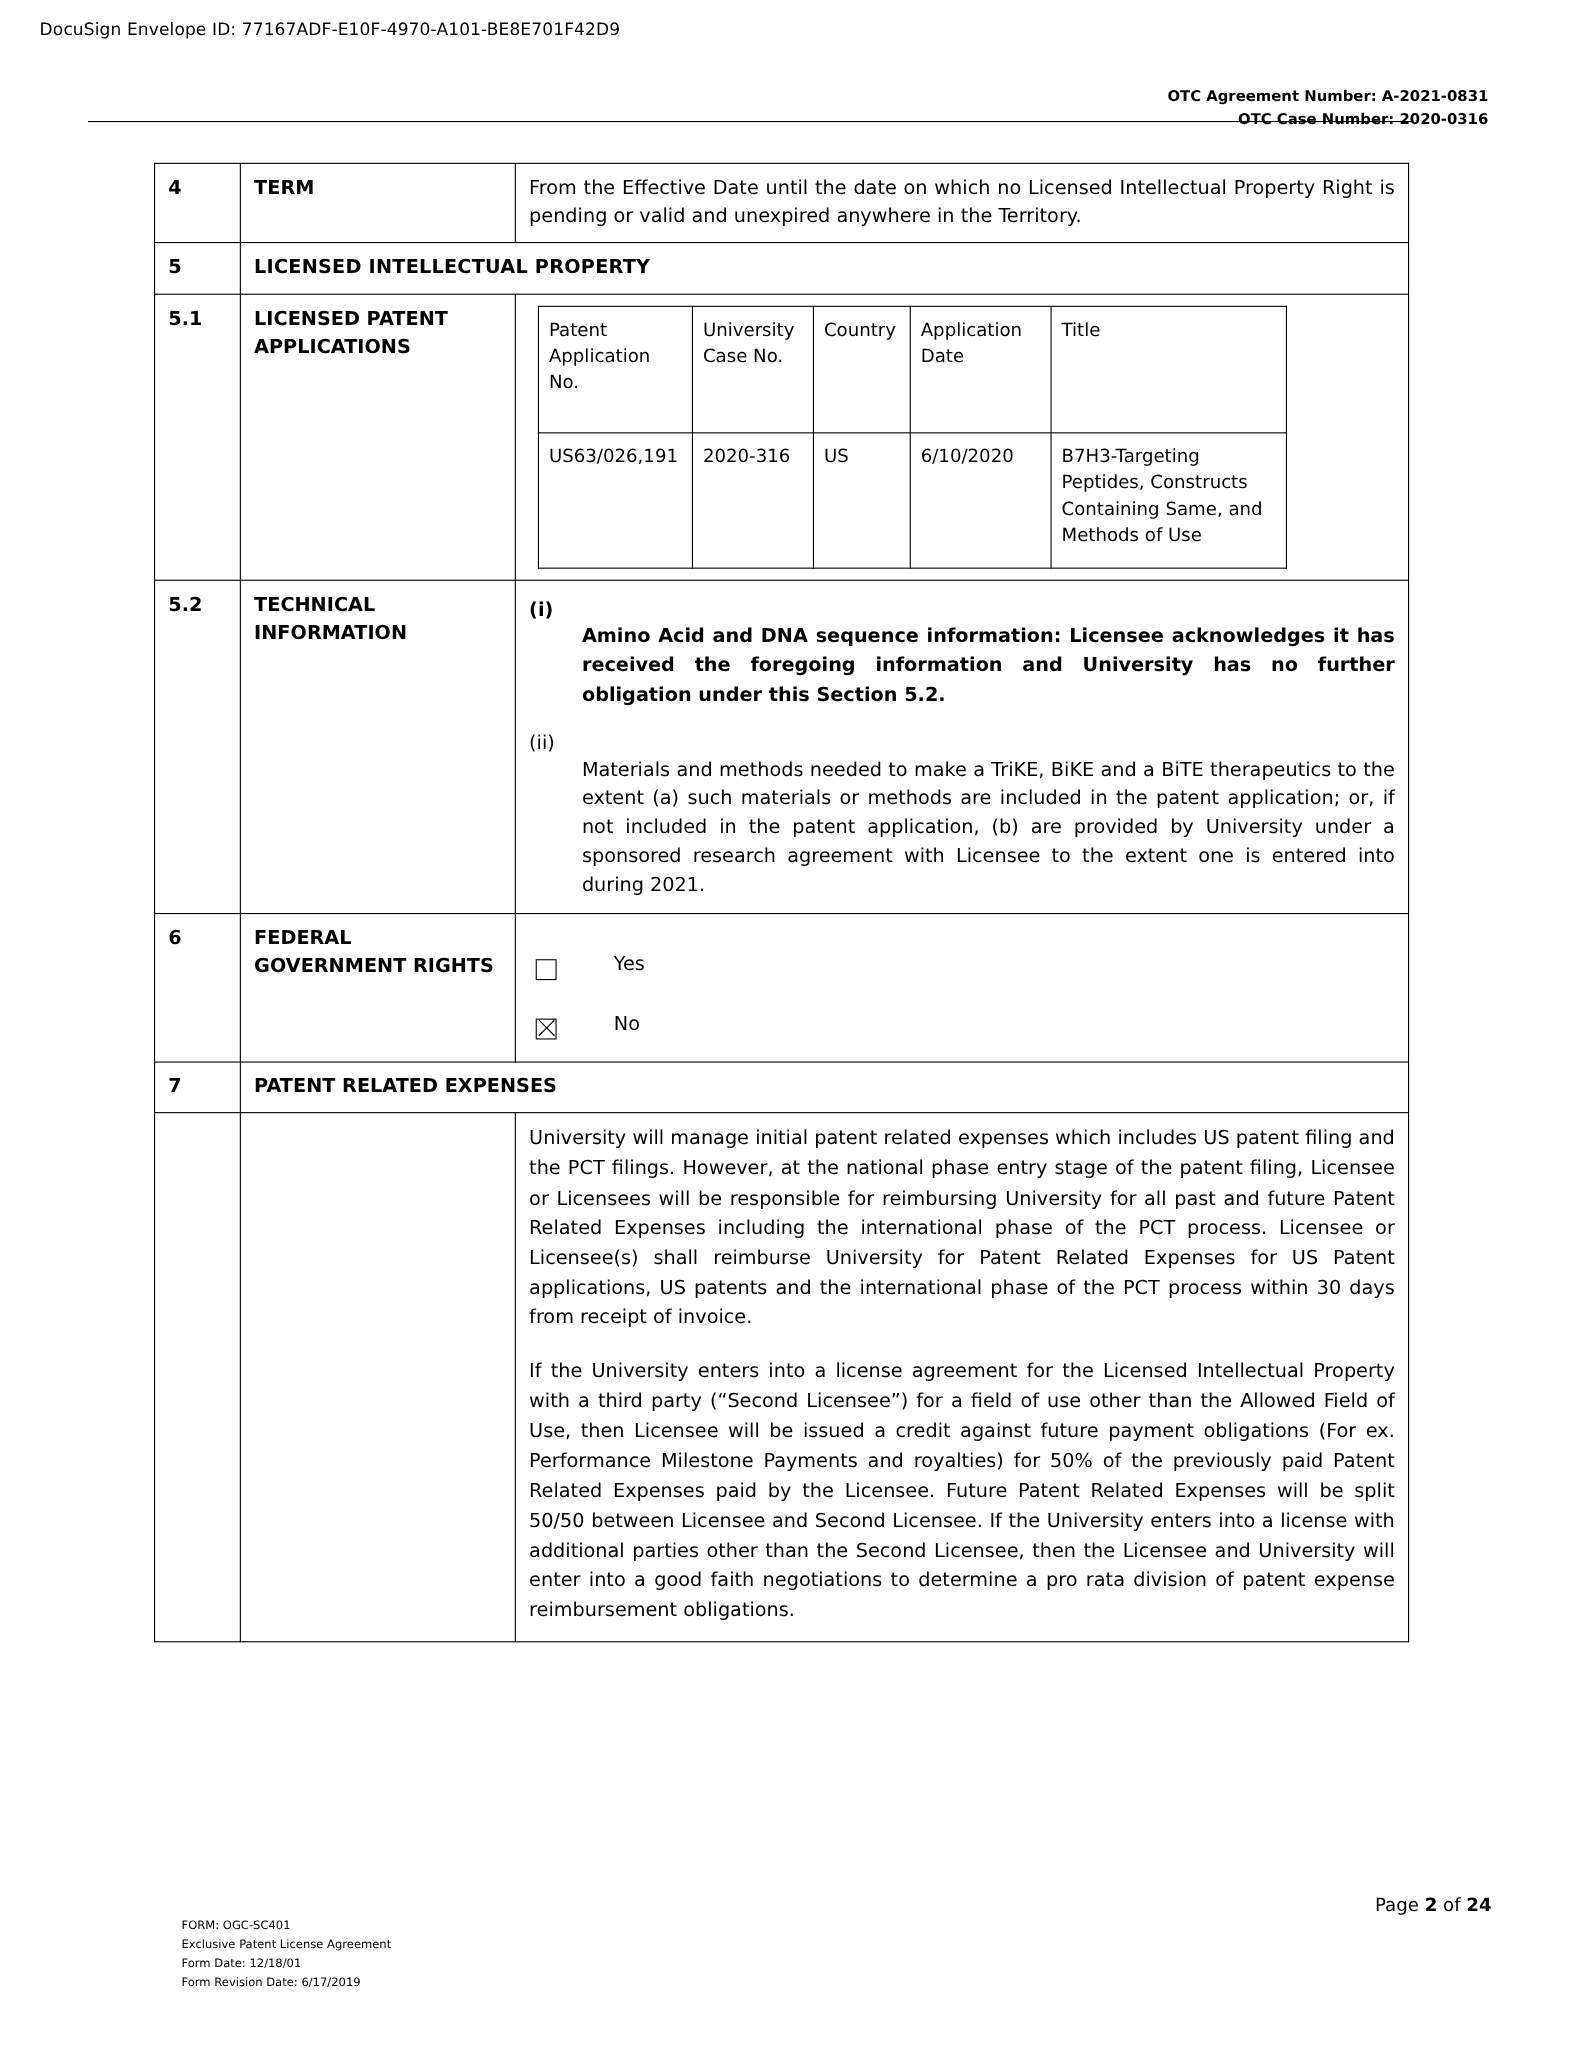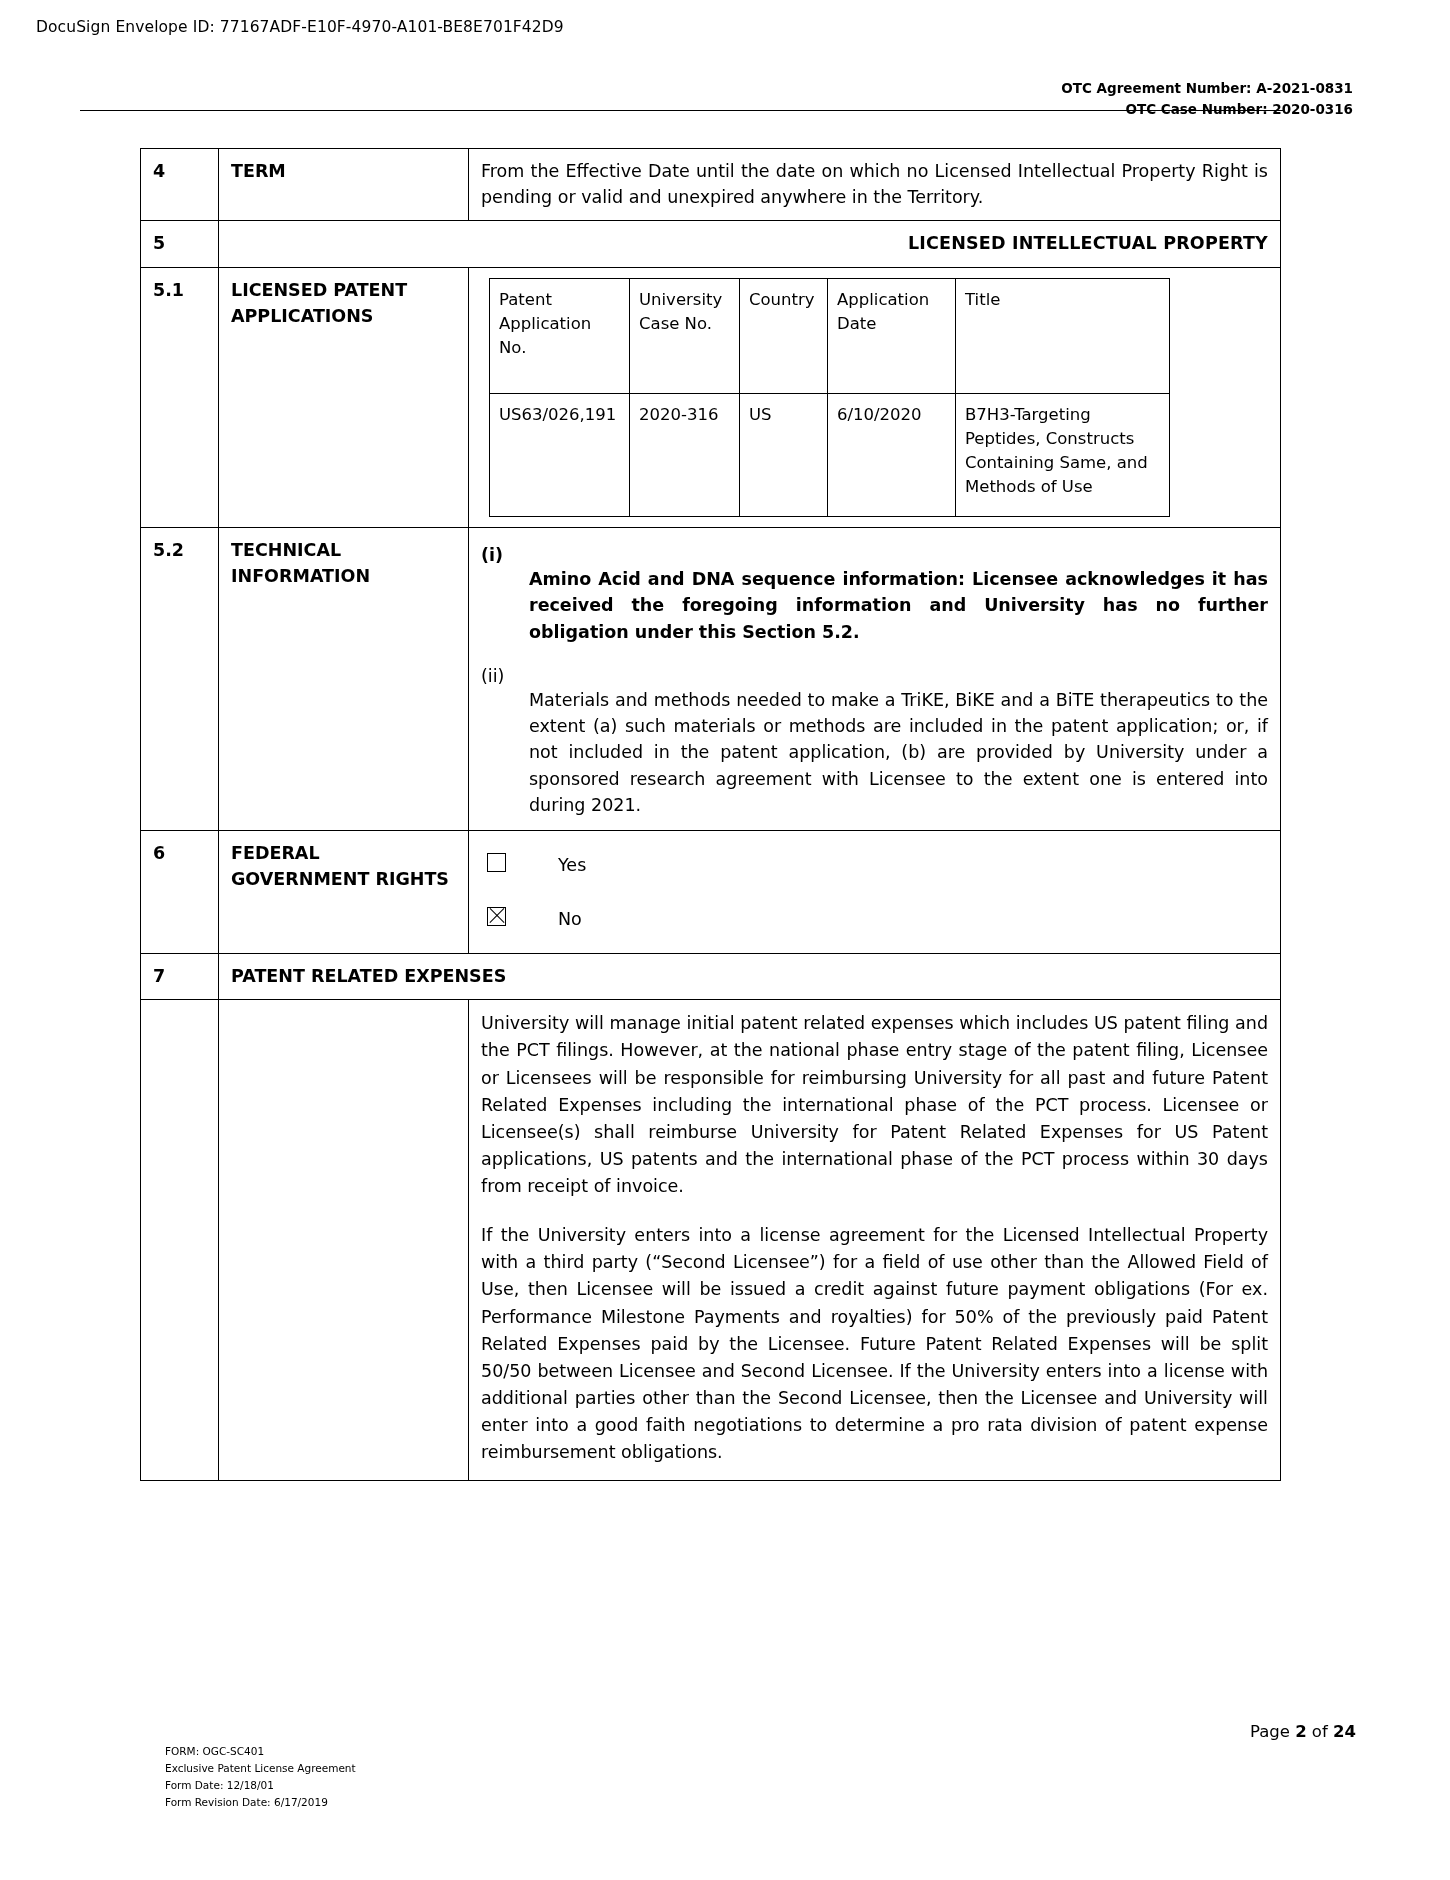--- a/index.html
+++ b/index.html
@@ -60,21 +60,21 @@
     line-height: 1.47;
   }
   .col-num { width: 78px; }
   .col-label { width: 250px; }
   .col-body { width: 812px; }
 
   .num { font-weight: bold; font-size: 17px; }
   .label { font-weight: bold; font-size: 17px; line-height: 1.45; }
 
   .center-head {
-    text-align: right;
+    text-align: left;
     font-weight: bold;
     font-size: 17px;
     letter-spacing: 0.2px;
     padding: 11px 12px;
   }
   .justify { text-align: justify; }
 
   
   .inner-wrap {
     padding: 22px 18px 22px 10px;
@@ -119,22 +119,22 @@
     width: 48px;
     flex: 0 0 48px;
     text-align: left;
   }
   .li-body { flex: 1 1 auto; text-align: justify; margin-top: 24px; }
   .bold { font-weight: bold; }
 
   
   .cbrow {
     display: flex;
-    align-items: flex-start;
-    margin: 12px 0 0 6px;
+    align-items: flex-end;
+    margin: 24px 0 0 6px;
     font-size: 17.5px;
   }
   .cbrow.second { margin-top: 28px; margin-bottom: 10px; }
   .cbox {
     width: 17px;
     height: 17px;
     border: 1.4px solid #000;
     display: inline-block;
     position: relative;
     margin-right: 52px;

